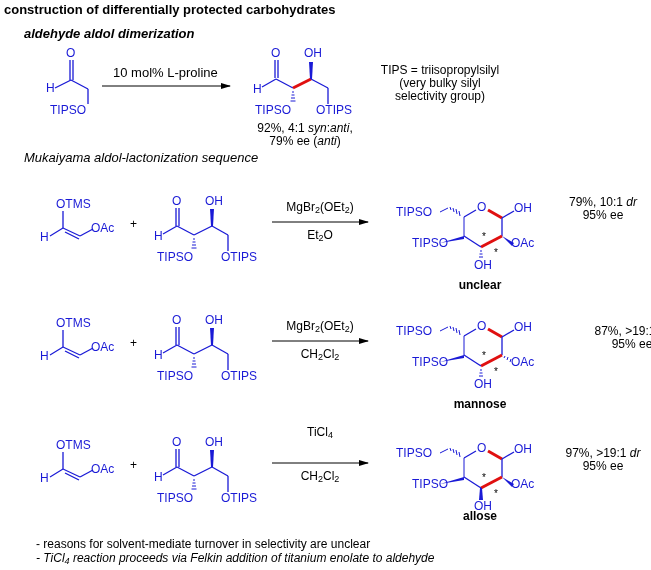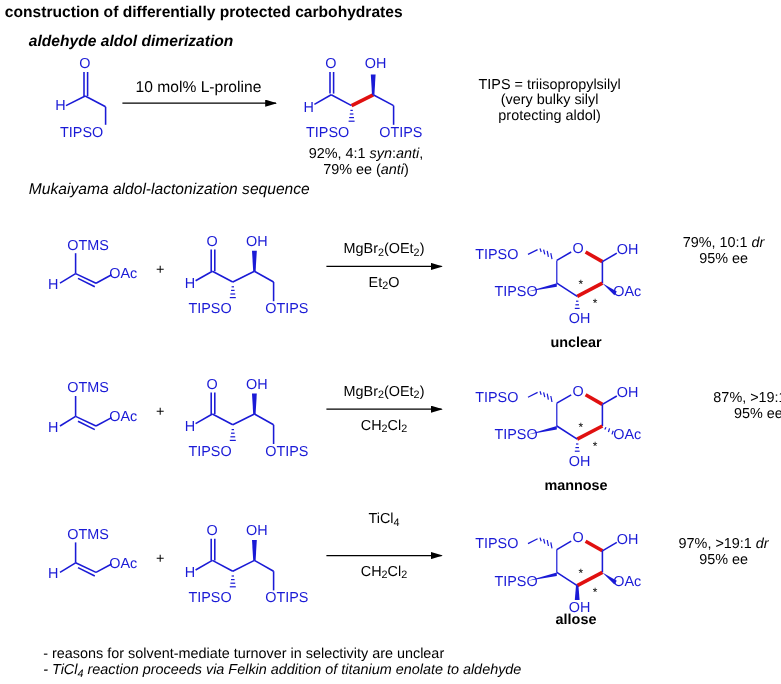--- a/index.html
+++ b/index.html
@@ -231,24 +231,24 @@
 <div class="abs txt" style="left:304px;top:47px;color:#1a1ad6">OH</div>
 <div class="abs txt" style="left:253px;top:83px;color:#1a1ad6">H</div>
 <div class="abs txt" style="left:255px;top:104px;color:#1a1ad6">TIPSO</div>
 <div class="abs txt" style="left:316px;top:104px;color:#1a1ad6">OTIPS</div>
 
 <div class="abs txt center" style="left:250px;top:122px;width:110px;">
   <span>92%, 4:1 </span><i>syn</i><span>:</span><i>anti</i><span>,</span><br>
   <span>79% ee (</span><i>anti</i><span>)</span>
 </div>
 
-<div class="abs txt center" style="left:393px;top:64px;width:130px;text-align:center;">
+<div class="abs txt center" style="left:375px;top:64px;width:130px;text-align:center;">
   <span>TIPS = triisopropylsilyl</span><br>
   <span>(very bulky silyl</span><br>
-  <span>protecting aldol)</span>
+  <span>selectivity group)</span>
 </div>
 
 <div>
   <div class="abs txt" style="left:56px;top:198px;color:#1a1ad6">OTMS</div>
   <div class="abs txt" style="left:40px;top:231px;color:#1a1ad6">H</div>
   <div class="abs txt" style="left:91px;top:222px;color:#1a1ad6">OAc</div>
   <div class="abs txt" style="left:130px;top:218px;">+</div>
   <div class="abs txt" style="left:172px;top:195px;color:#1a1ad6">O</div>
   <div class="abs txt" style="left:205px;top:195px;color:#1a1ad6">OH</div>
   <div class="abs txt" style="left:154px;top:230px;color:#1a1ad6">H</div>

